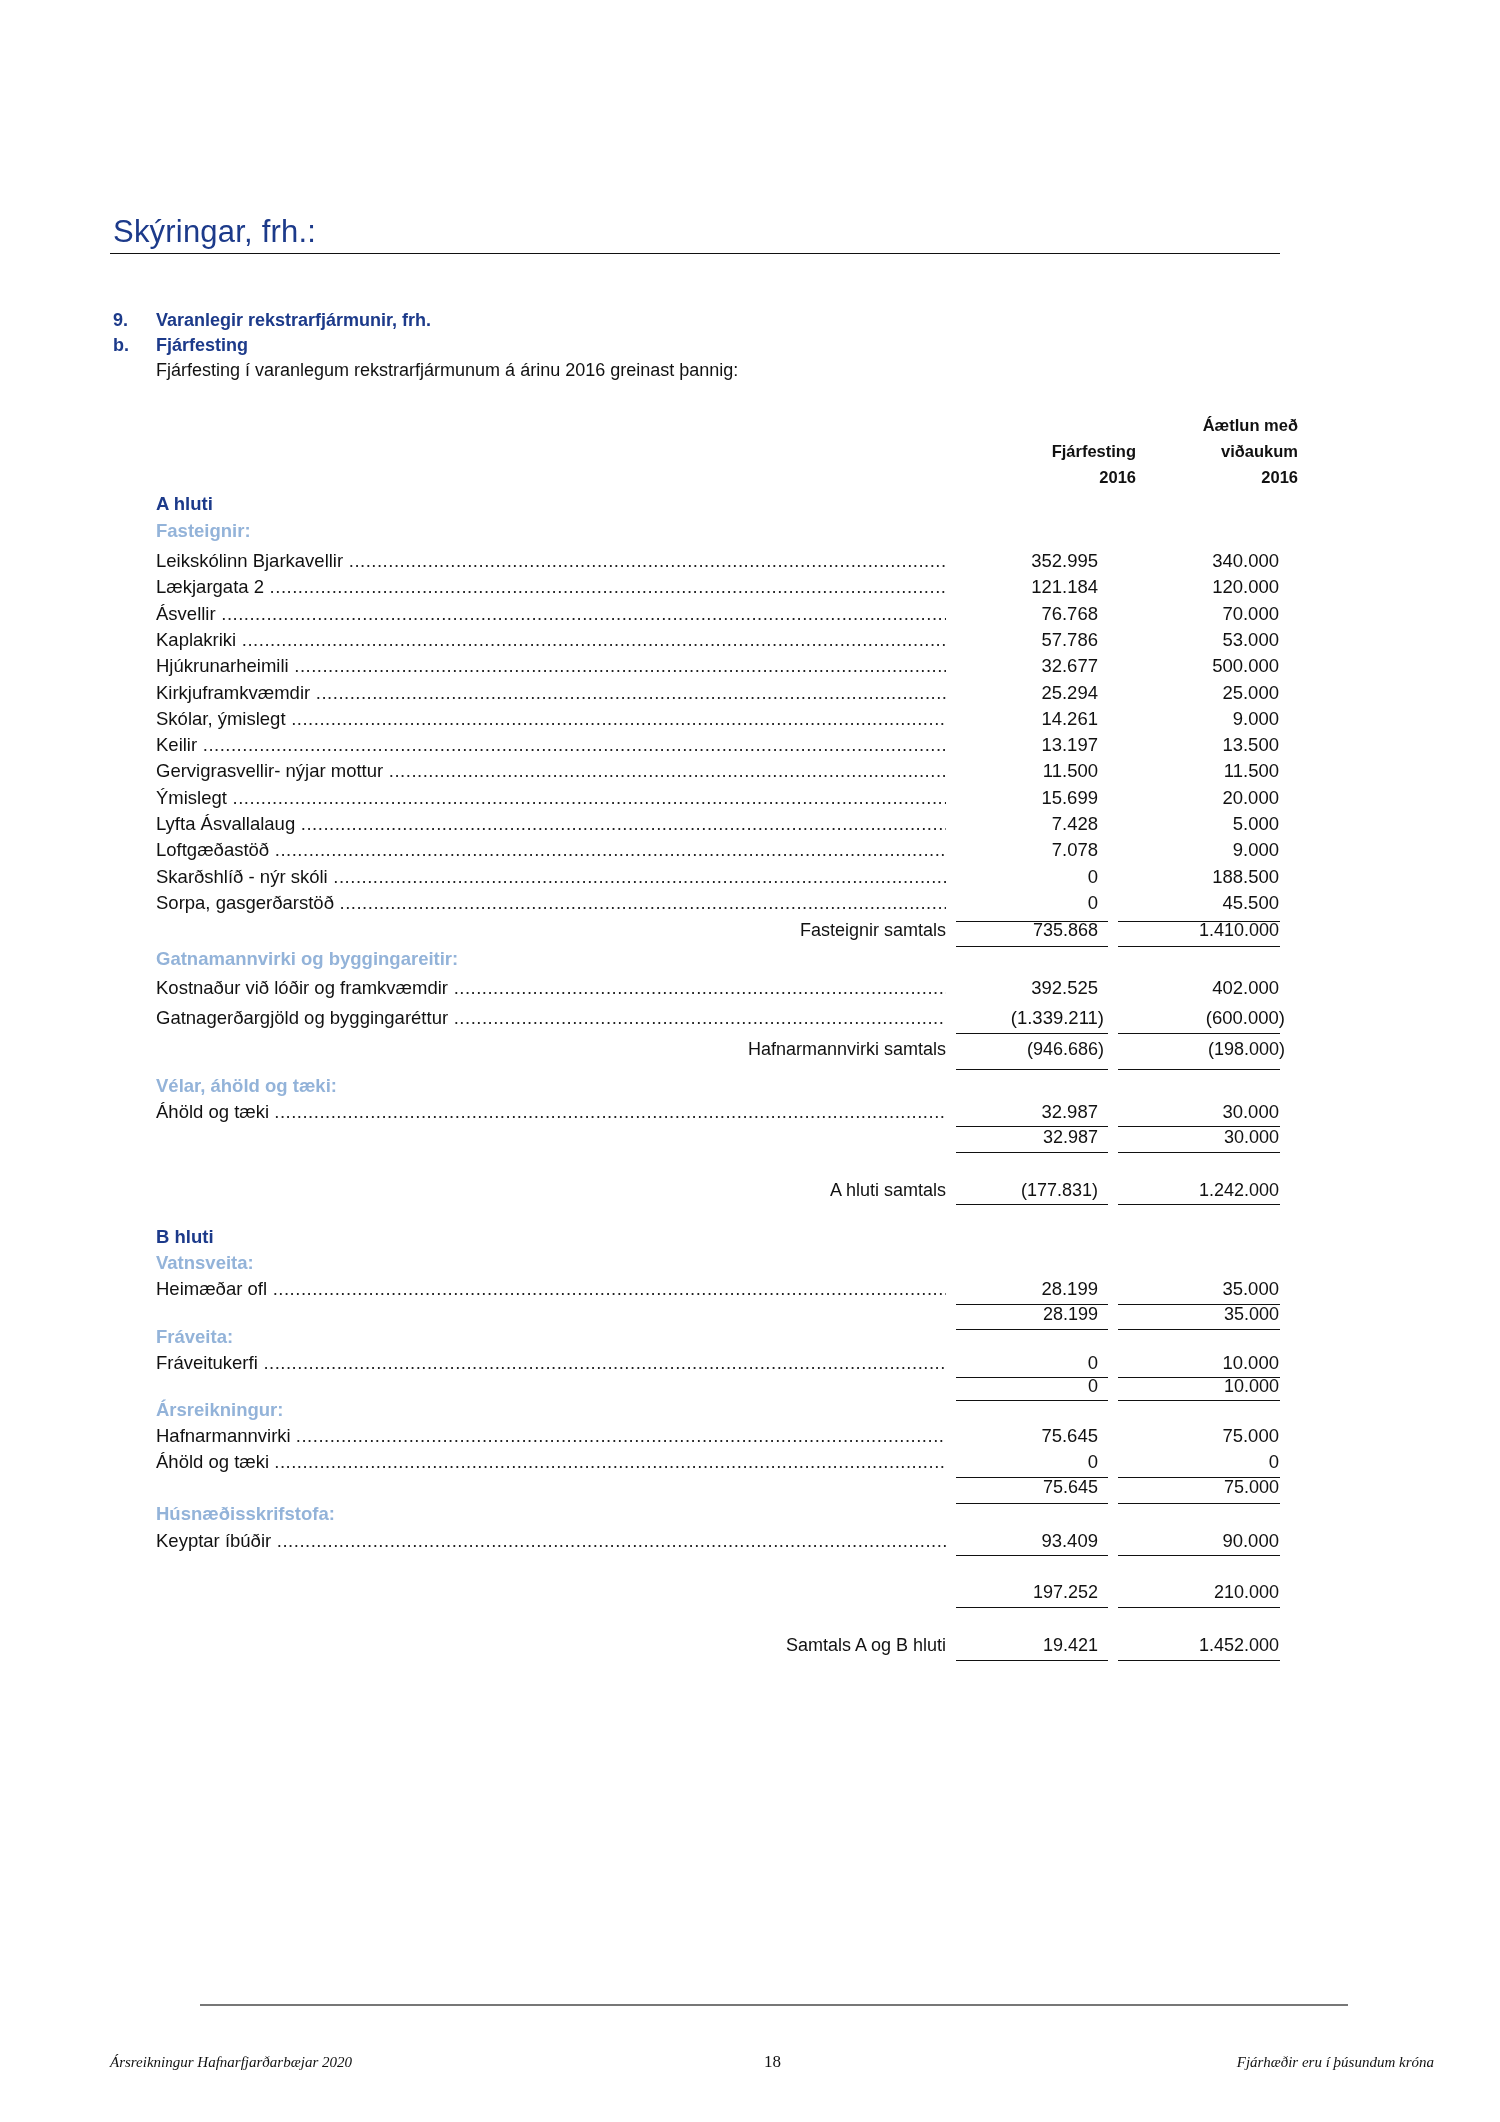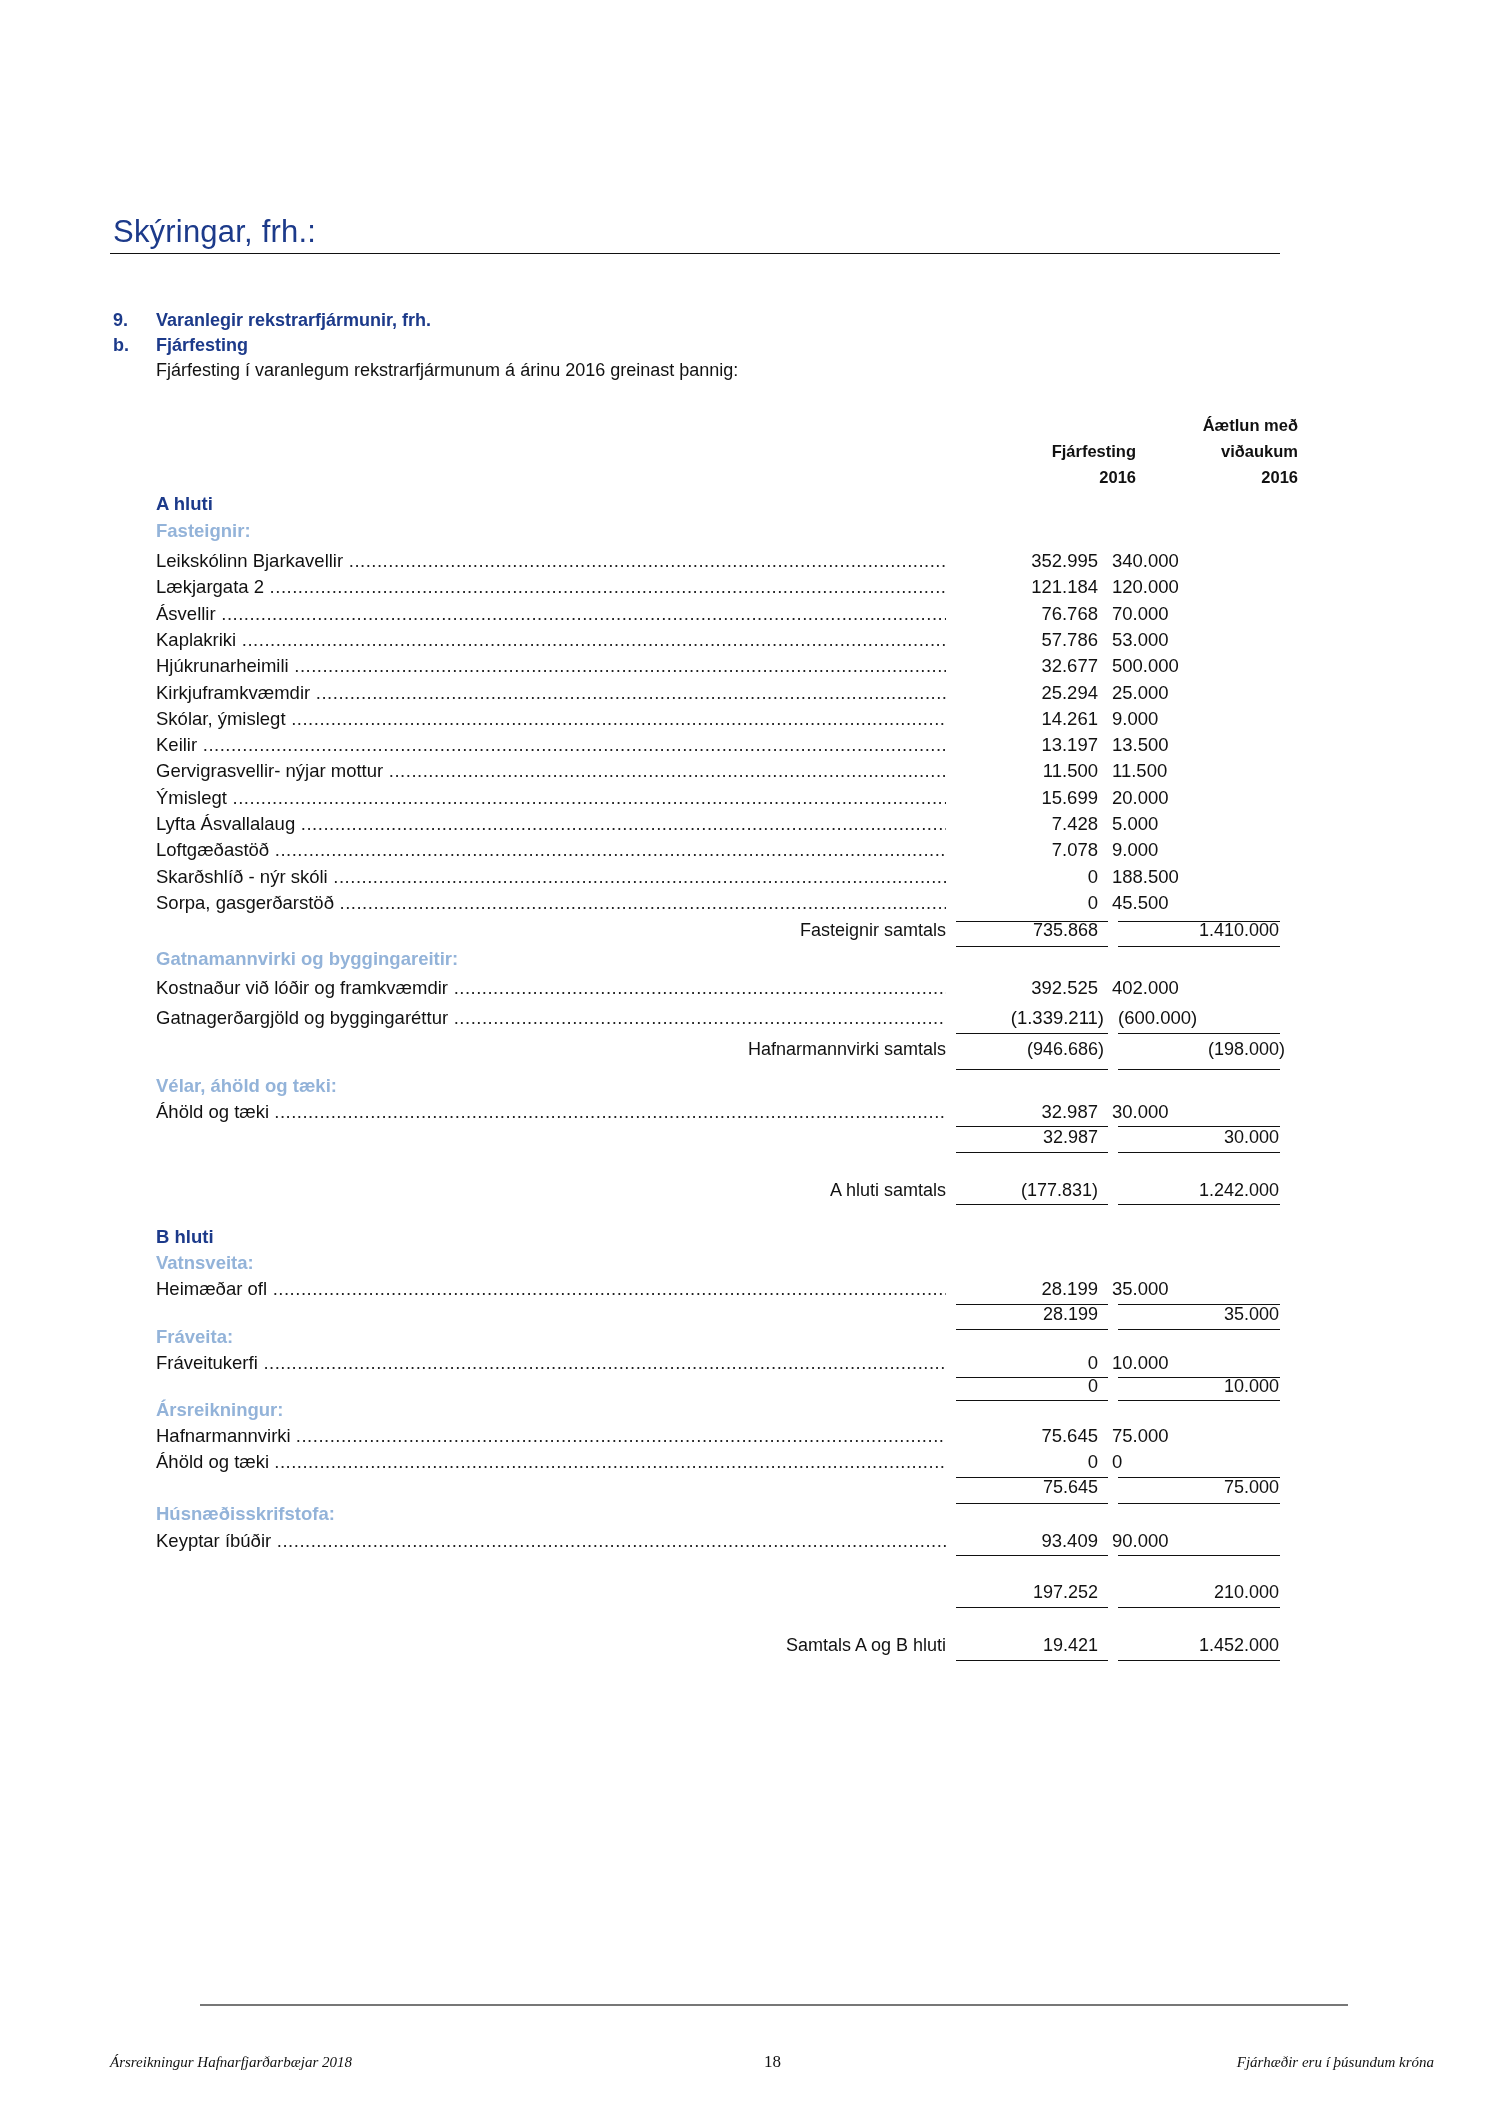--- a/index.html
+++ b/index.html
@@ -12,21 +12,21 @@
   .sec-num { left: 113px; }
   .sec-label { left: 156px; }
   .intro { left: 156px; top: 360px; font-size: 18px; color: #111; }
   .colhead { font-weight: bold; font-size: 16.5px; text-align: right; width: 200px; line-height: 26px; }
   .part { left: 156px; font-weight: bold; color: #1c3a8a; font-size: 18.5px; }
   .cat { left: 156px; font-weight: bold; color: #93b3d9; font-size: 18.5px; }
   .row { left: 156px; width: 1120px; height: 26px; font-size: 18.5px; }
   .row .lbl { position: absolute; left: 0; top: 0; width: 790px; white-space: nowrap; overflow: hidden; text-align: center; }
   .row .lbl::after { content: " ..........................................................................................................................................................................................................................................................................................................."; color:#222; letter-spacing: 0.5px; }
   .row .v1 { position: absolute; left: 796px; width: 146px; text-align: right; top: 0; }
-  .row .v2 { position: absolute; left: 956px; width: 167px; text-align: left; top: 0; }
+  .row .v2 { position: absolute; left: 956px; width: 167px; text-align: right; top: 0; }
   .tot { width: 1120px; height: 26px; left: 156px; font-size: 18px; }
   .tot .tlbl { position: absolute; right: 178px; width: 500px; text-align: right; right: auto; left: 290px; top: 0; }
   .tot .v1 { position: absolute; left: 796px; width: 146px; text-align: right; top: 0; }
   .tot .v2 { position: absolute; left: 956px; width: 167px; text-align: right; top: 0; }
   .rule1 { position: absolute; left: 956px; width: 152px; border-top: 1.5px solid #111; height: 0; }
   .rule2 { position: absolute; left: 1118px; width: 162px; border-top: 1.5px solid #111; height: 0; }
   .footer-rule { left: 200px; top: 2004px; width: 1148px; height: 0; border-top: 2px solid #777; }
   .foot { top: 2054px; font-family: "Liberation Serif", serif; font-style: italic; font-size: 15px; color: #111; }
   .foot-page { top: 2052px; left: 764px; font-family: "Liberation Serif", serif; font-size: 17px; }
 </style>
@@ -251,15 +251,15 @@
 
 <div class="abs tot" style="top:1635px">
   <span class="tlbl">Samtals A og B hluti</span>
   <span class="v1">19.421</span>
   <span class="v2">1.452.000</span>
 </div>
 <div class="abs rule1" style="top:1660px"></div>
 <div class="abs rule2" style="top:1660px"></div>
 
 <div class="abs footer-rule"></div>
-<div class="abs foot" style="left:110px">Ársreikningur Hafnarfjarðarbæjar 2018</div>
+<div class="abs foot" style="left:110px">Ársreikningur Hafnarfjarðarbæjar 2020</div>
 <div class="abs foot-page">18</div>
 <div class="abs foot" style="right:66px">Fjárhæðir eru í þúsundum króna</div>
 
 </body></html>

